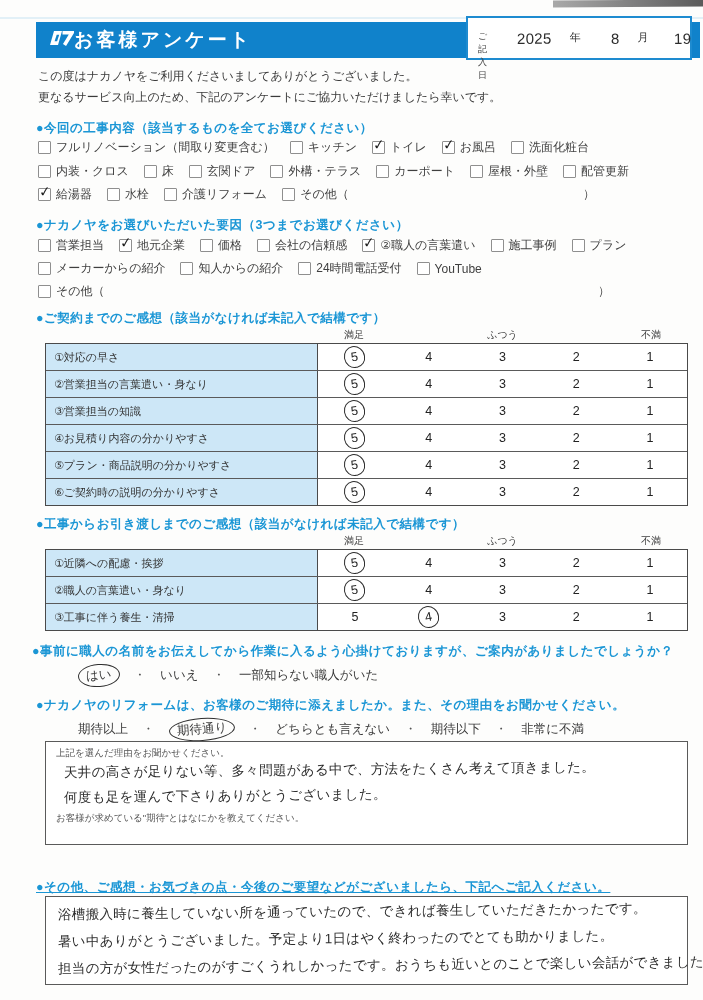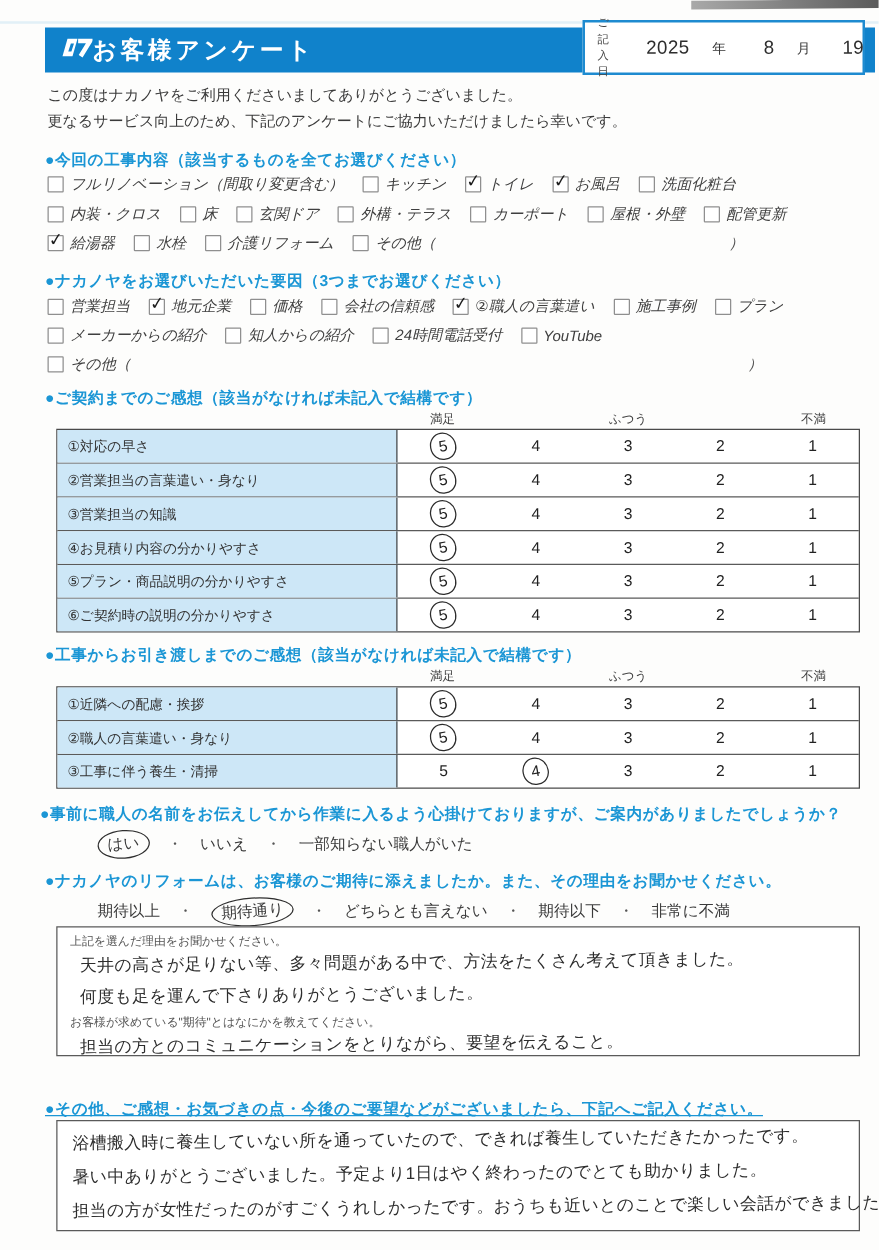--- a/index.html
+++ b/index.html
@@ -11,31 +11,31 @@
   .abs{position:absolute;}
   
   #scan-streak{top:0;right:0;width:150px;height:7px;
     background:linear-gradient(to right,#9a9a9a,#3e3e3e);transform:rotate(-0.4deg);opacity:.85;}
   #scan-line{top:17px;left:0;width:703px;height:2px;background:rgba(130,195,230,.22);}
   
   #header-bar{left:36px;top:22px;width:664px;height:36px;background:#1082cb;
     display:flex;align-items:center;padding-left:12px;box-sizing:border-box;}
   #header-title{font-size:19px;font-weight:bold;color:#fff;letter-spacing:3px;}
   #date-box{left:466px;top:16px;width:226px;height:44px;background:#fff;border:2.5px solid #1e8bd0;
-    box-sizing:border-box;display:flex;align-items:center;padding:12px 10px;}
+    box-sizing:border-box;display:flex;padding:12px 10px;}
   .date-label{font-size:9px;color:#444;margin-right:12px;}
   .date-suffix{font-size:11px;color:#333;}
   .hw{color:#2d2d2d;letter-spacing:.3px;transform:rotate(-0.6deg);transform-origin:left center;display:inline-block;}
   .hand-num{font-size:15px;margin:0 18px;}
   
   #intro{left:38px;top:66px;font-size:12px;color:#3a3a3a;line-height:21px;}
   
   .sec-head{font-size:12.5px;font-weight:bold;color:#1b96d5;letter-spacing:.5px;white-space:nowrap;}
   
-  .check-row{display:flex;align-items:center;width:652px;font-size:12px;color:#3f3f3f;white-space:nowrap;font-style:italic;}
+  .check-row{display:flex;align-items:center;width:652px;font-size:12px;color:#3f3f3f;white-space:nowrap;}
   .check-item{display:inline-flex;align-items:center;margin-right:15px;}
   .cbox{width:11px;height:11px;border:1.5px solid #8f8f8f;border-radius:1px;display:inline-block;
     margin-right:5px;position:relative;flex:none;background:#fff;}
   .ckmark{position:absolute;left:0;top:-5px;font-size:14px;font-weight:bold;color:#1b1b1b;transform:rotate(-6deg);}
   .trail{margin-left:auto;font-size:12px;color:#555;}
   #work-row3 .trail{margin-right:95px;}
   #reason-row3 .trail{margin-right:80px;}
   
   .scale-head{display:grid;grid-template-columns:272px repeat(5,1fr);width:643px;font-size:10px;color:#3f3f3f;}
   .scale-head span{text-align:center;}
@@ -361,19 +361,18 @@
     <span class="opt-sep">・</span>
     <span class="opt">期待以下</span>
     <span class="opt-sep">・</span>
     <span class="opt">非常に不満</span>
   </div>
 
 <div class="abs comment-box" style="left:45px;top:741px;width:643px;height:104px;padding:3px 8px 0 8px;" id="reason-box">
   <div class="box-prompt">上記を選んだ理由をお聞かせください。</div>
   <div><div class="hand-line hw">天井の高さが足りない等、多々問題がある中で、方法をたくさん考えて頂きました。</div><div class="hand-line hw">何度も足を運んで下さりありがとうございました。</div></div>
   <div class="box-prompt">お客様が求めている"期待"とはなにかを教えてください。</div>
-  <div><div class="hand-line hw">担当の方とのコミュニケーションをとりながら、要望を伝えること。</div></div>
 </div>
 
 <div class="abs sec-head" style="left:36px;top:879px;text-decoration:underline;">●その他、ご感想・お気づきの点・今後のご要望などがございましたら、下記へご記入ください。</div>
 <div class="abs comment-box" style="left:45px;top:896px;width:643px;height:89px;padding:4px 8px 0 8px;" id="other-box">
   <div><div class="hand-line hw">浴槽搬入時に養生していない所を通っていたので、できれば養生していただきたかったです。</div><div class="hand-line hw">暑い中ありがとうございました。予定より1日はやく終わったのでとても助かりました。</div><div class="hand-line hw">担当の方が女性だったのがすごくうれしかったです。おうちも近いとのことで楽しい会話ができました。</div></div>
 </div>
 
 </body></html>

